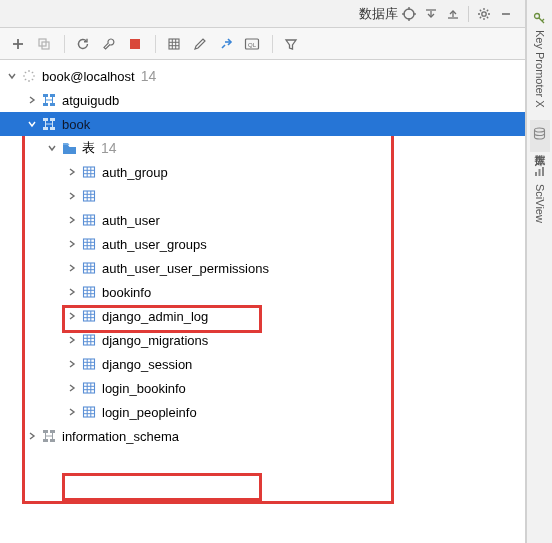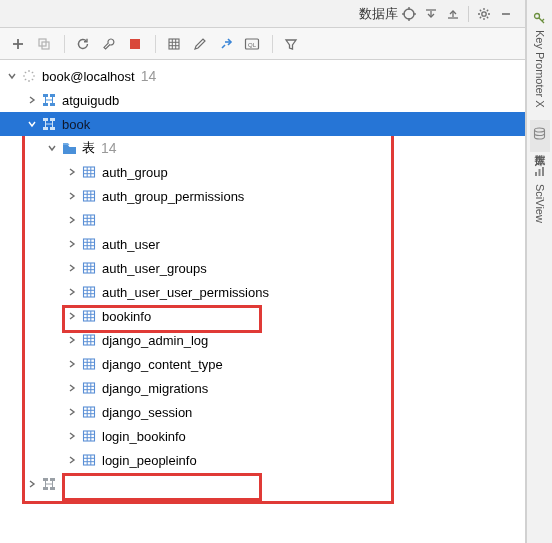--- a/index.html
+++ b/index.html
@@ -352,38 +352,20 @@
           </span>
           <span class="icon-slot">
             <svg width="14" height="14" viewBox="0 0 14 14">
               <rect x="1.5" y="2" width="11" height="10" fill="none" stroke="#5a8fd6" stroke-width="1.1"></rect>
               <line x1="1.5" y1="5.3" x2="12.5" y2="5.3" stroke="#5a8fd6" stroke-width="1"></line>
               <line x1="1.5" y1="8.7" x2="12.5" y2="8.7" stroke="#5a8fd6" stroke-width="1"></line>
               <line x1="5.2" y1="2" x2="5.2" y2="12" stroke="#5a8fd6" stroke-width="1"></line>
               <line x1="8.8" y1="2" x2="8.8" y2="12" stroke="#5a8fd6" stroke-width="1"></line>
             </svg>
           </span>
-          <span class="label">auth_group_permissions</span>
-        </div>
-        <div class="row">
-          <span class="indent" style="width:64px"></span>
-          <span class="arrow">
-            <svg width="10" height="10" viewBox="0 0 10 10">
-              <path d="M3 2l4 3-4 3" fill="none" stroke="currentColor" stroke-width="1.4"></path>
-            </svg>
-          </span>
-          <span class="icon-slot">
-            <svg width="14" height="14" viewBox="0 0 14 14">
-              <rect x="1.5" y="2" width="11" height="10" fill="none" stroke="#5a8fd6" stroke-width="1.1"></rect>
-              <line x1="1.5" y1="5.3" x2="12.5" y2="5.3" stroke="#5a8fd6" stroke-width="1"></line>
-              <line x1="1.5" y1="8.7" x2="12.5" y2="8.7" stroke="#5a8fd6" stroke-width="1"></line>
-              <line x1="5.2" y1="2" x2="5.2" y2="12" stroke="#5a8fd6" stroke-width="1"></line>
-              <line x1="8.8" y1="2" x2="8.8" y2="12" stroke="#5a8fd6" stroke-width="1"></line>
-            </svg>
-          </span>
         </div>
         <div class="row">
           <span class="indent" style="width:64px"></span>
           <span class="arrow">
             <svg width="10" height="10" viewBox="0 0 10 10">
               <path d="M3 2l4 3-4 3" fill="none" stroke="currentColor" stroke-width="1.4"></path>
             </svg>
           </span>
           <span class="icon-slot">
             <svg width="14" height="14" viewBox="0 0 14 14">
@@ -460,38 +442,20 @@
           <span class="icon-slot">
             <svg width="14" height="14" viewBox="0 0 14 14">
               <rect x="1.5" y="2" width="11" height="10" fill="none" stroke="#5a8fd6" stroke-width="1.1"></rect>
               <line x1="1.5" y1="5.3" x2="12.5" y2="5.3" stroke="#5a8fd6" stroke-width="1"></line>
               <line x1="1.5" y1="8.7" x2="12.5" y2="8.7" stroke="#5a8fd6" stroke-width="1"></line>
               <line x1="5.2" y1="2" x2="5.2" y2="12" stroke="#5a8fd6" stroke-width="1"></line>
               <line x1="8.8" y1="2" x2="8.8" y2="12" stroke="#5a8fd6" stroke-width="1"></line>
             </svg>
           </span>
           <span class="label">django_admin_log</span>
-        </div>
-        <div class="row">
-          <span class="indent" style="width:64px"></span>
-          <span class="arrow">
-            <svg width="10" height="10" viewBox="0 0 10 10">
-              <path d="M3 2l4 3-4 3" fill="none" stroke="currentColor" stroke-width="1.4"></path>
-            </svg>
-          </span>
-          <span class="icon-slot">
-            <svg width="14" height="14" viewBox="0 0 14 14">
-              <rect x="1.5" y="2" width="11" height="10" fill="none" stroke="#5a8fd6" stroke-width="1.1"></rect>
-              <line x1="1.5" y1="5.3" x2="12.5" y2="5.3" stroke="#5a8fd6" stroke-width="1"></line>
-              <line x1="1.5" y1="8.7" x2="12.5" y2="8.7" stroke="#5a8fd6" stroke-width="1"></line>
-              <line x1="5.2" y1="2" x2="5.2" y2="12" stroke="#5a8fd6" stroke-width="1"></line>
-              <line x1="8.8" y1="2" x2="8.8" y2="12" stroke="#5a8fd6" stroke-width="1"></line>
-            </svg>
-          </span>
-          <span class="label">django_content_type</span>
         </div>
         <div class="row">
           <span class="indent" style="width:64px"></span>
           <span class="arrow">
             <svg width="10" height="10" viewBox="0 0 10 10">
               <path d="M3 2l4 3-4 3" fill="none" stroke="currentColor" stroke-width="1.4"></path>
             </svg>
           </span>
           <span class="icon-slot">
             <svg width="14" height="14" viewBox="0 0 14 14">
@@ -571,20 +535,21 @@
         <svg width="14" height="14" viewBox="0 0 14 14">
             <rect x="1" y="1" width="5" height="3" fill="#9aa0a6"></rect>
             <rect x="8" y="1" width="5" height="3" fill="#9aa0a6"></rect>
             <rect x="1" y="10" width="5" height="3" fill="#9aa0a6"></rect>
             <rect x="8" y="10" width="5" height="3" fill="#9aa0a6"></rect>
             <line x1="3.5" y1="4" x2="3.5" y2="10" stroke="#9aa0a6"></line>
             <line x1="10.5" y1="4" x2="10.5" y2="10" stroke="#9aa0a6"></line>
             <line x1="3.5" y1="7" x2="10.5" y2="7" stroke="#9aa0a6"></line>
           </svg>
       </span>
+      <span class="label">information_schema</span>
     </div>
 
   </div>
 </div>
 
 <div class="side-strip">
   <div class="side-tab">
     <span class="side-icon">
       <svg width="13" height="13" viewBox="0 0 13 13">
           <circle cx="4" cy="4" r="2.5" fill="none" stroke="#6b8f3e" stroke-width="1.3"></circle>

